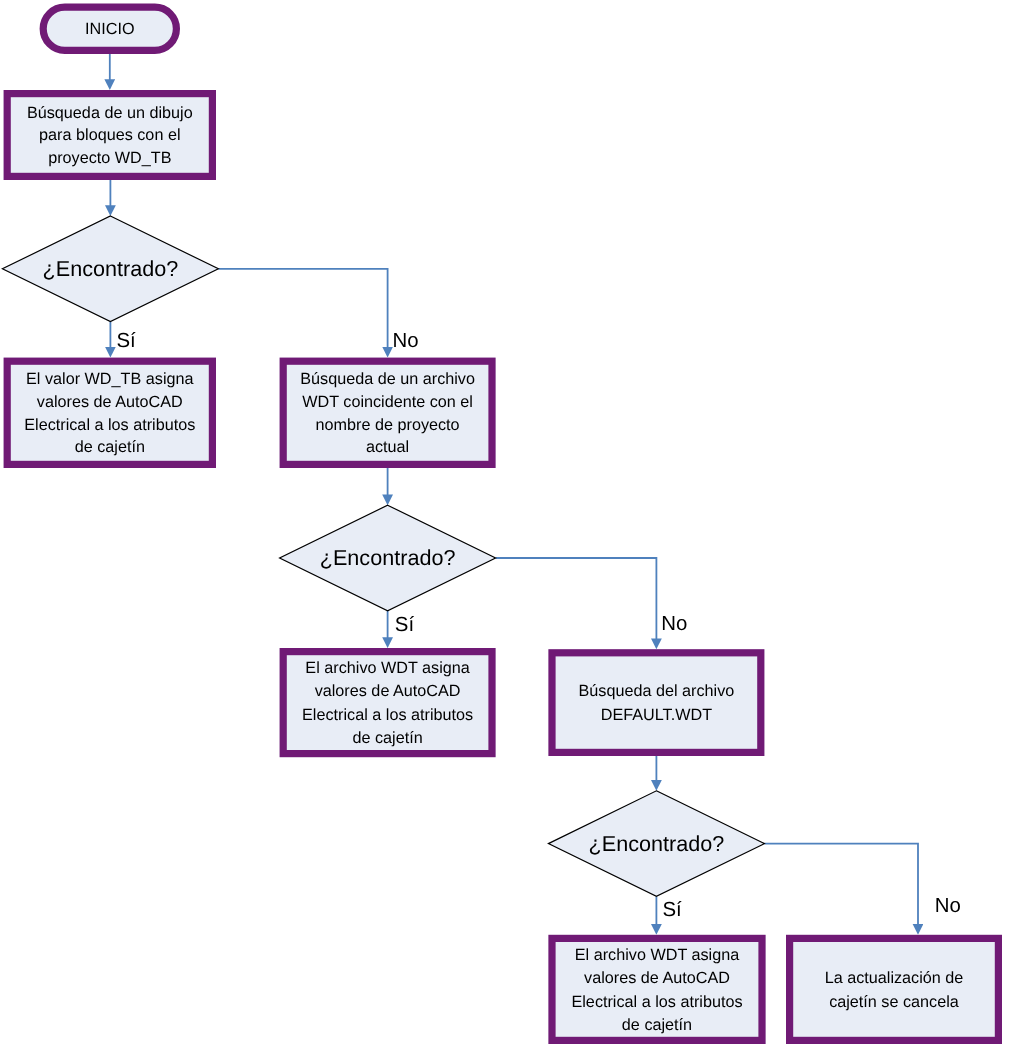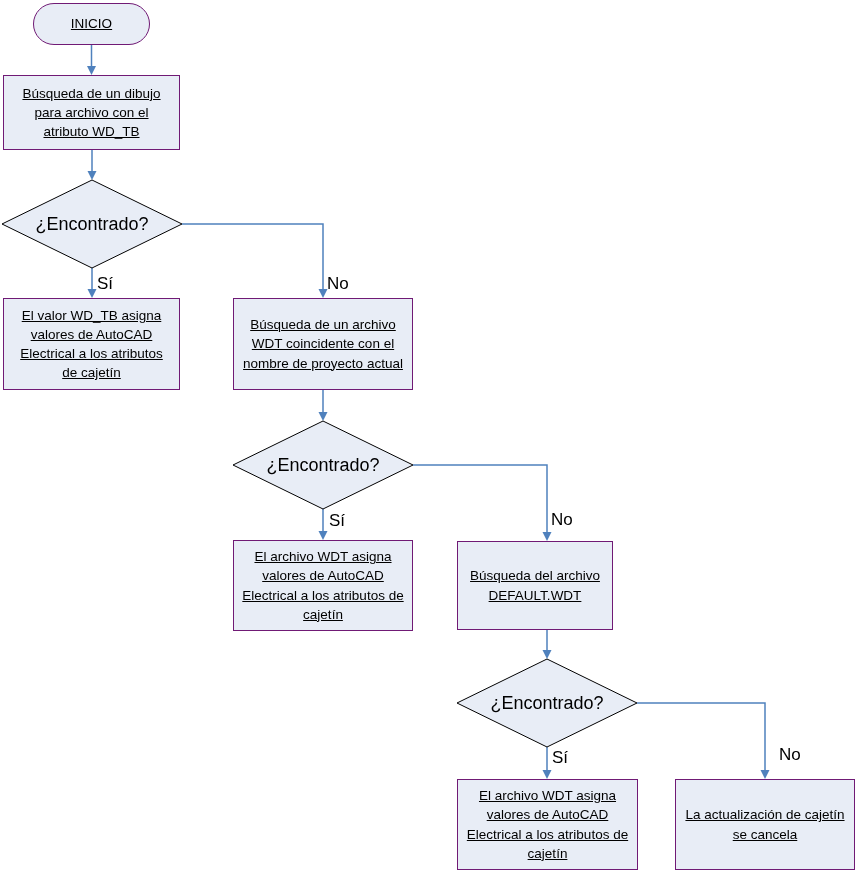--- a/index.html
+++ b/index.html
@@ -4,25 +4,24 @@
 <style>
   html,body { margin:0; padding:0; background:#ffffff; }
   #canvas {
     position:relative; width:856px; height:871px; background:#ffffff;
     font-family:"Liberation Sans", sans-serif; color:#000000;
     overflow:hidden;
   }
   #connector-layer { position:absolute; left:0; top:0; z-index:1; }
   .node {
     position:absolute; z-index:2; box-sizing:border-box;
-    background:#e8edf6; border:1px solid #701a75;
+    background:#e8edf6; border:6px solid #701a75;
     display:flex; align-items:center; justify-content:center;
     text-align:center; font-size:13.5px; line-height:1.42;
     padding:4px 8px;
-    text-decoration:underline;
   }
   .start-node { border-radius:21px; }
   .diamond-label {
     position:absolute; z-index:2; display:flex; align-items:center; justify-content:center;
     text-align:center; font-size:18px; pointer-events:none;
   }
   .edge-label {
     position:absolute; z-index:2; font-size:17px; line-height:16px;
     white-space:nowrap;
   }
@@ -55,50 +54,50 @@
       <polygon points="323,421 413,465 323,509 233,465"></polygon>
       <polygon points="547,659 637,703 547,747 457,703"></polygon>
     </g>
   </svg>
 
   <div class="node start-node" style="left:33px; top:3px; width:117px; height:42px;">
     <span>INICIO</span>
   </div>
 
   <div class="node" style="left:3px; top:75px; width:177px; height:75px;">
-    <span>Búsqueda de un dibujo para archivo con el atributo WD_TB</span>
+    <span>Búsqueda de un dibujo para bloques con el proyecto WD_TB</span>
   </div>
 
   <div class="diamond-label" style="left:22px; top:210px; width:140px; height:28px;">¿Encontrado?</div>
 
   <div class="node" style="left:233px; top:298px; width:180px; height:92px;">
     <span>Búsqueda de un archivo WDT coincidente con el nombre de proyecto actual</span>
   </div>
 
   <div class="node" style="left:3px; top:298px; width:177px; height:92px;">
     <span>El valor WD_TB asigna valores de AutoCAD Electrical a los atributos de cajetín</span>
   </div>
 
   <div class="diamond-label" style="left:253px; top:451px; width:140px; height:28px;">¿Encontrado?</div>
 
   <div class="node" style="left:233px; top:540px; width:180px; height:91px;">
     <span>El archivo WDT asigna valores de AutoCAD Electrical a los atributos de cajetín</span>
   </div>
 
-  <div class="node" style="left:457px; top:541px; width:156px; height:89px;">
+  <div class="node" style="left:457px; top:541px; width:180px; height:89px;">
     <span>Búsqueda del archivo DEFAULT.WDT</span>
   </div>
 
   <div class="diamond-label" style="left:477px; top:689px; width:140px; height:28px;">¿Encontrado?</div>
 
   <div class="node" style="left:457px; top:779px; width:181px; height:91px;">
     <span>El archivo WDT asigna valores de AutoCAD Electrical a los atributos de cajetín</span>
   </div>
 
-  <div class="node" style="left:675px; top:779px; width:180px; height:91px;">
+  <div class="node" style="left:655px; top:779px; width:180px; height:91px;">
     <span>La actualización de cajetín se cancela</span>
   </div>
 
   <div class="edge-label" style="left:97px; top:276px;">Sí</div>
   <div class="edge-label" style="left:327px; top:276px;">No</div>
   <div class="edge-label" style="left:329px; top:513px;">Sí</div>
   <div class="edge-label" style="left:551px; top:512px;">No</div>
   <div class="edge-label" style="left:552px; top:750px;">Sí</div>
   <div class="edge-label" style="left:779px; top:747px;">No</div>
 

